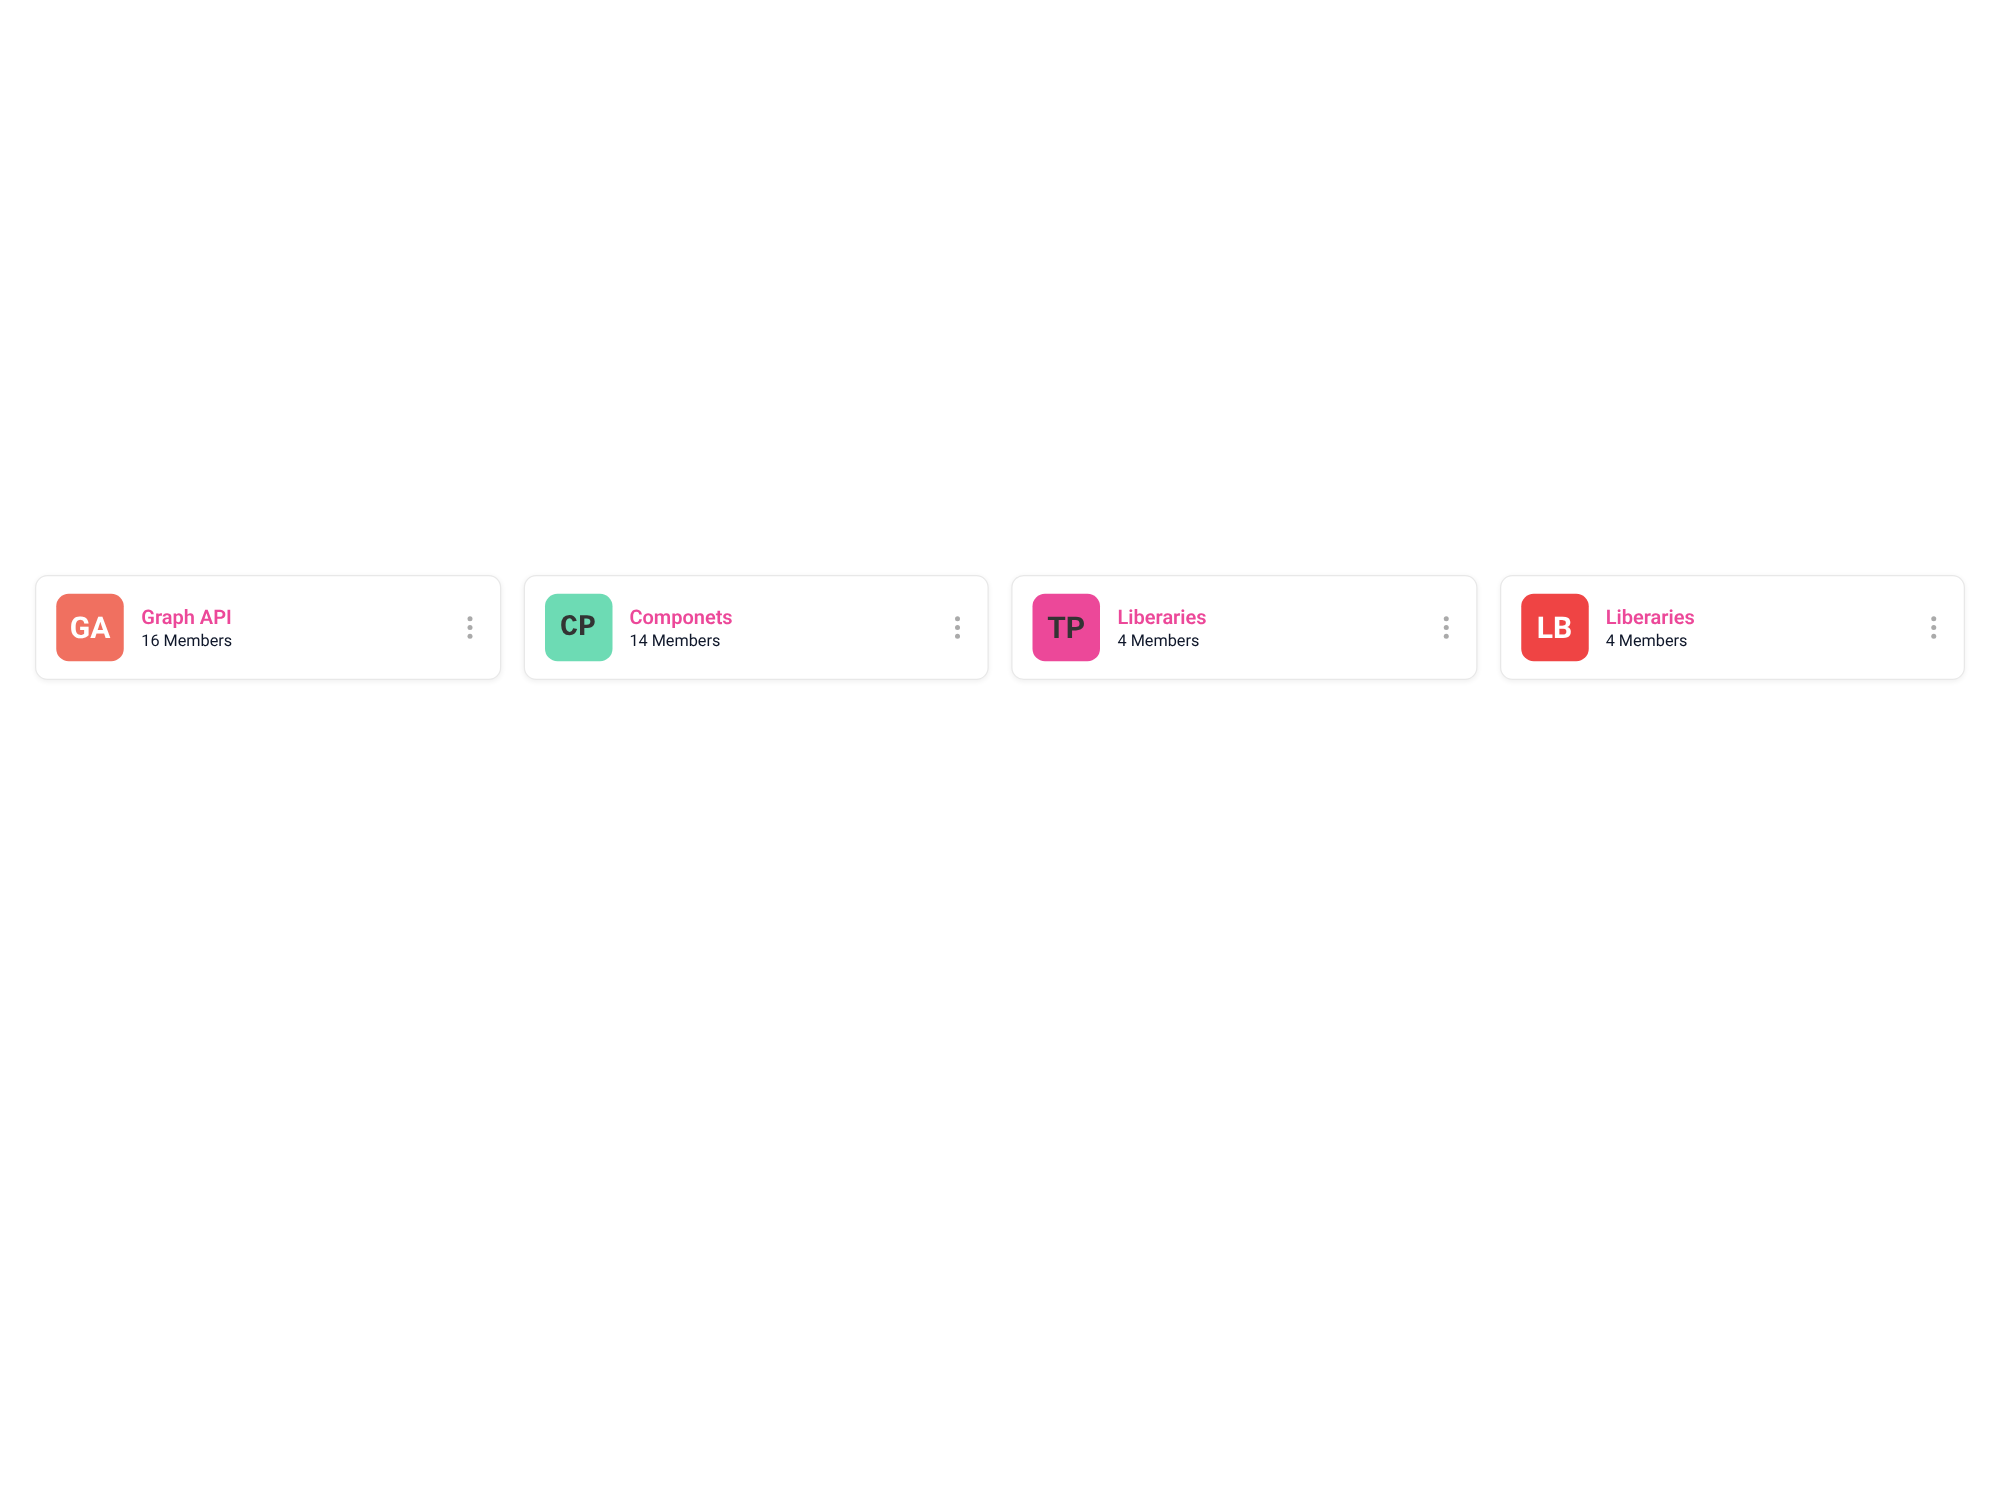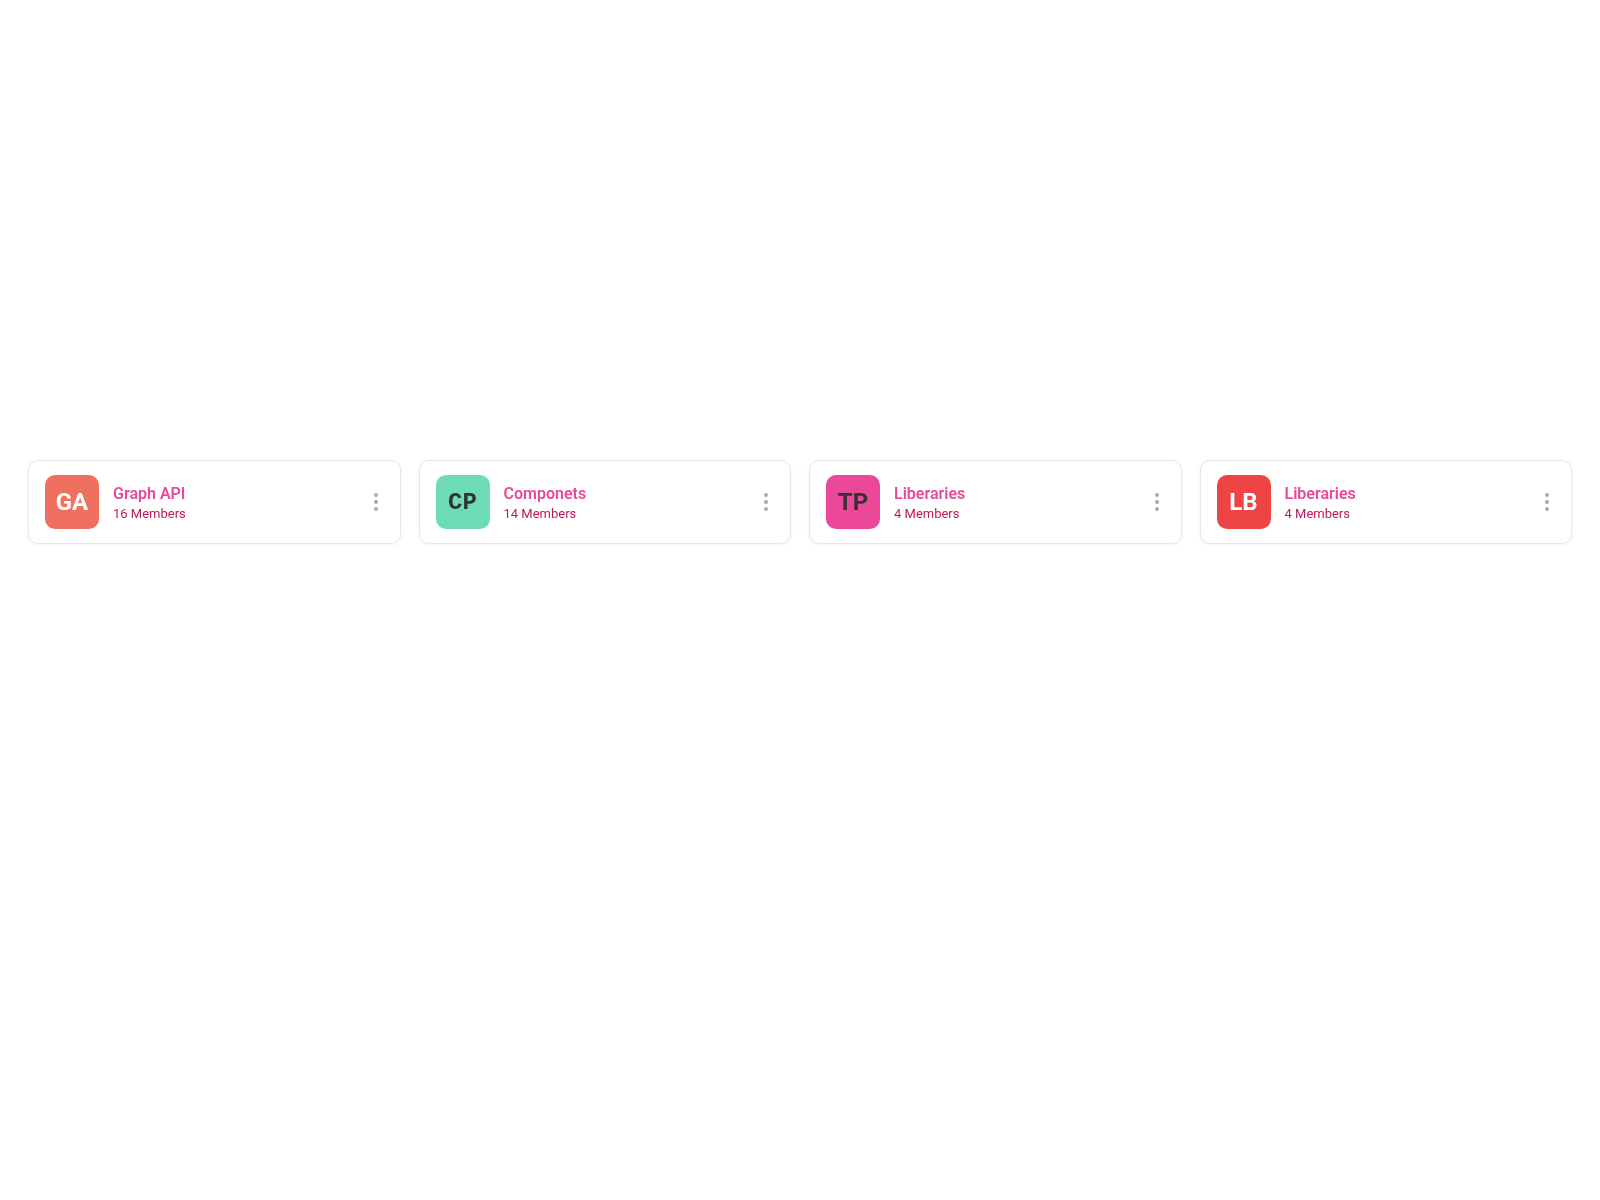--- a/index.html
+++ b/index.html
@@ -87,21 +87,21 @@
       font-size: 16px;
       font-weight: 600;
       color: #ec4899;
       white-space: nowrap;
       overflow: hidden;
       text-overflow: ellipsis;
     }
 
     .card-subtitle {
       font-size: 13px;
-      color: #be185d;
+      color: #0f172a;
       margin-top: 3px;
     }
 
     .card-menu {
       display: flex;
       flex-direction: column;
       align-items: center;
       justify-content: center;
       gap: 3px;
       padding: 4px 6px;

